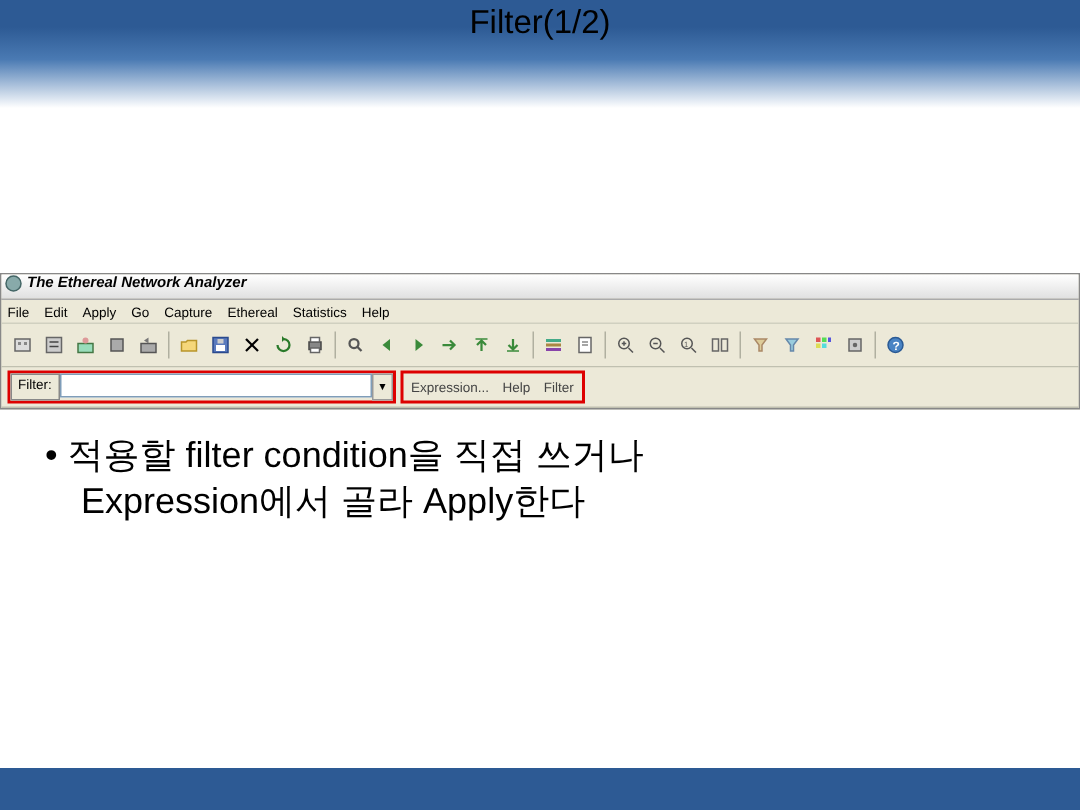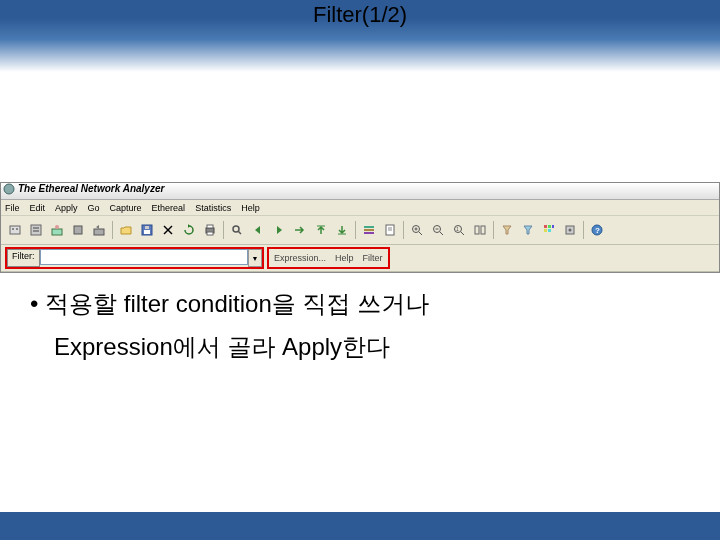--- a/index.html
+++ b/index.html
@@ -142,21 +142,20 @@
   padding: 1px 3px;
   color: #444;
 }
 .bullet-text {
   padding: 15px 30px 0 30px;
   font-size: 24px;
   line-height: 1.3;
 }
 .bullet-text .indent {
   margin-left: 24px;
-  margin-top: 12px;
 }
 .footer {
   position: absolute;
   bottom: 0;
   left: 0;
   right: 0;
   height: 28px;
   background: #2d5a94;
 }
 svg { display: block; }

